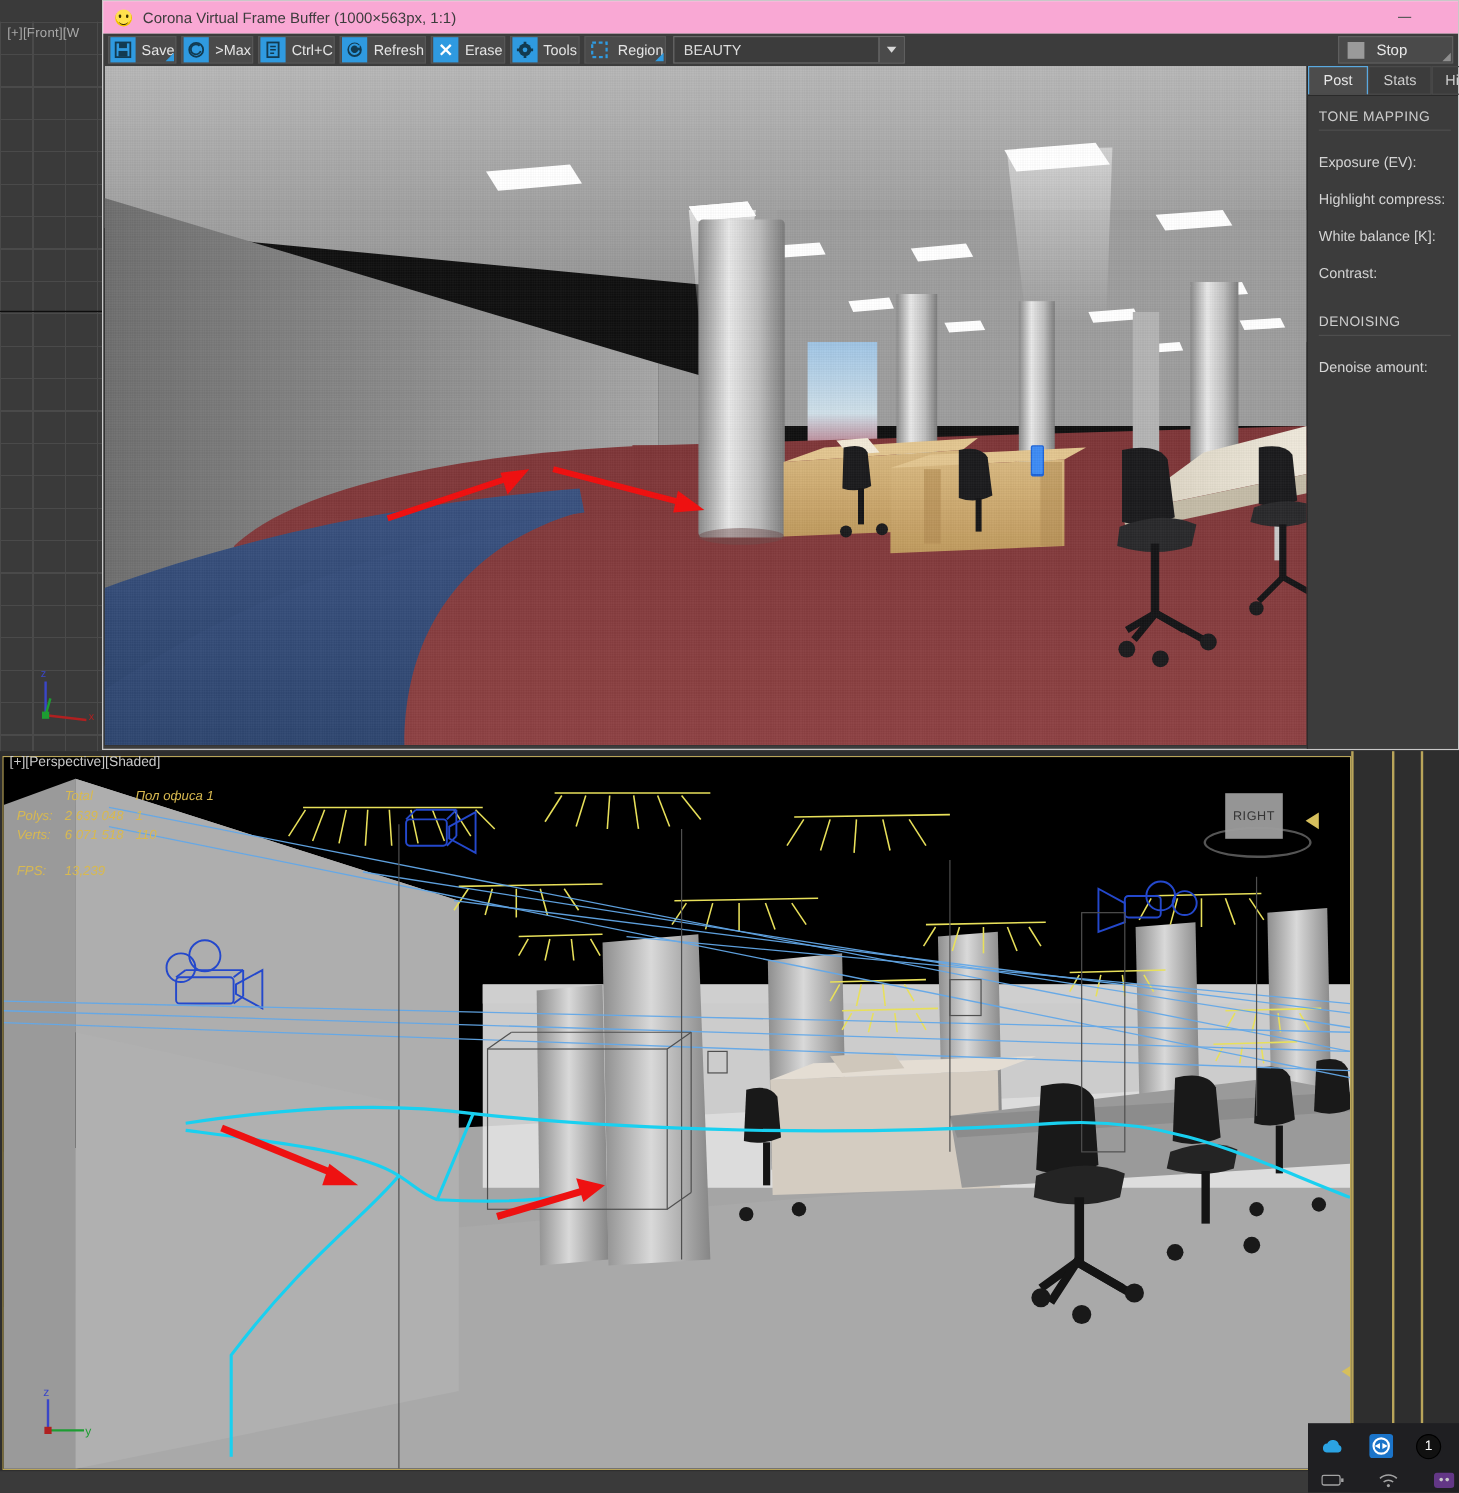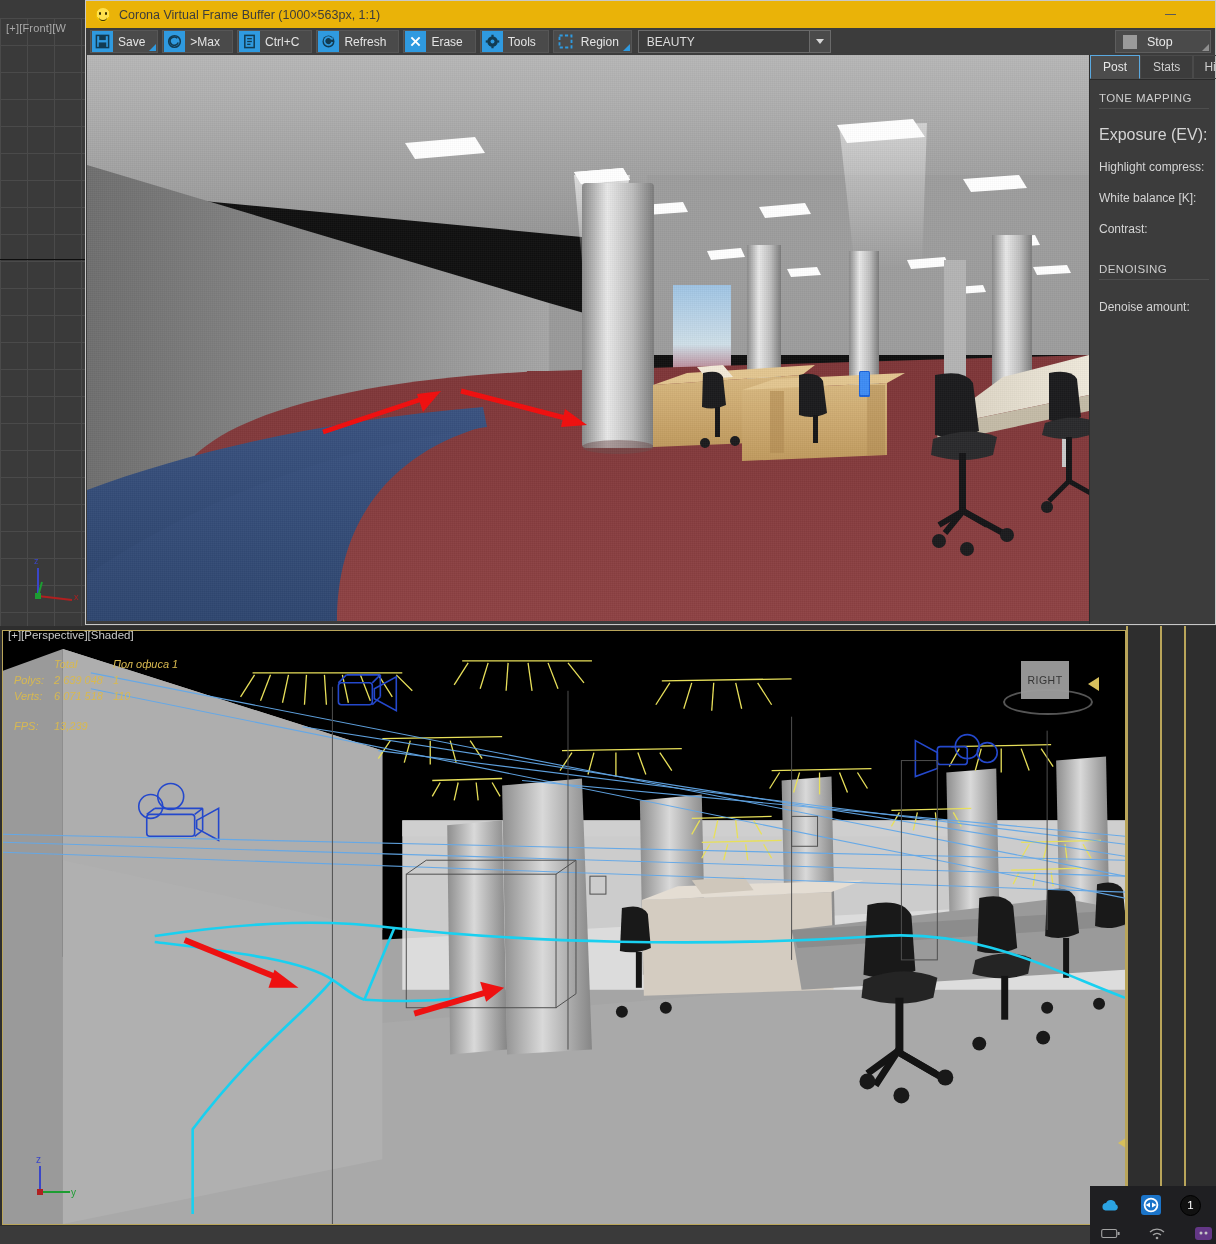--- a/index.html
+++ b/index.html
@@ -14,39 +14,39 @@
       repeating-linear-gradient(to right, #4a4a4a 0 1px, transparent 1px 27px),
       repeating-linear-gradient(to bottom, #4a4a4a 0 1px, transparent 1px 27px),
       #3a3a3a;}
   .max-front .axisline{position:absolute;left:0;width:90px;height:1px;background:#0d0d0d;top:241px;}
   .vp-label-front{position:absolute;left:6px;top:22px;color:#a9a9a9;font-size:11px;letter-spacing:.2px;white-space:nowrap;}
   .gizmo-front{position:absolute;left:24px;top:552px;width:60px;height:60px;}
 
   
   .vfb{position:absolute;left:85px;top:0;width:1131px;height:625px;background:#ffffff;
        border:1px solid #c8c8c8;box-sizing:border-box;}
-  .vfb-title{height:27px;background:#eab308;display:flex;align-items:center;position:relative;}
+  .vfb-title{height:27px;background:#f9a8d4;display:flex;align-items:center;position:relative;}
   .vfb-ico{width:14px;height:14px;margin-left:10px;border-radius:50%;
     background:radial-gradient(circle at 50% 42%, #ffe14d 0 58%, #f2c400 60% 100%);position:relative;}
   .vfb-ico::before{content:"";position:absolute;left:3px;top:4px;width:2px;height:3px;background:#3a3000;border-radius:1px;
     box-shadow:6px 0 0 #3a3000;}
   .vfb-ico::after{content:"";position:absolute;left:3px;top:8px;width:8px;height:4px;
     border-bottom:1.6px solid #3a3000;border-radius:0 0 6px 6px;}
   .vfb-titletext{margin-left:9px;font-size:12.5px;color:#3c3c3c;}
   .win-min{position:absolute;right:28px;top:0;width:34px;height:27px;display:flex;align-items:center;justify-content:center;}
   .win-min i{display:block;width:11px;height:1px;background:#5a5a5a;}
 
   
   .vfb-toolbar{height:27px;background:#3c3c3c;display:flex;align-items:center;position:relative;}
   .tb-btn{height:23px;margin-left:4px;display:flex;align-items:center;background:#4a4a4a;
           border:1px solid #565656;box-sizing:border-box;position:relative;color:#e4e4e4;font-size:12px;}
   .tb-ico{width:21px;height:21px;margin:0 5px 0 1px;display:flex;align-items:center;justify-content:center;
           background:#2f9ae0;color:#0d3c58;}
   .tb-ico svg{display:block;}
-  .tb-lab{padding-right:12px;white-space:nowrap;}
+  .tb-lab{padding-right:1px;white-space:nowrap;}
   .tb-corner::after{content:"";position:absolute;right:1px;bottom:1px;border-left:7px solid transparent;border-bottom:7px solid #2f9ae0;}
   .tb-combo{margin-left:6px;height:23px;width:193px;background:#3c3c3c;border:1px solid #6a6a6a;box-sizing:border-box;
             display:flex;align-items:center;color:#dcdcdc;font-size:12px;position:relative;}
   .tb-combo span.v{padding-left:8px;}
   .tb-combo .arrow{position:absolute;right:0;top:0;width:20px;height:21px;background:#4a4a4a;border-left:1px solid #6a6a6a;
             display:flex;align-items:center;justify-content:center;}
   .tb-combo .arrow i{border-left:4px solid transparent;border-right:4px solid transparent;border-top:5px solid #d8d8d8;}
   .stopbtn{position:absolute;right:4px;top:2px;height:23px;min-width:96px;background:#4a4a4a;border:1px solid #5e5e5e;
            box-sizing:border-box;display:flex;align-items:center;color:#e8e8e8;font-size:12.5px;}
   .stopbtn .sq{width:14px;height:14px;background:#9a9a9a;margin:0 10px 0 7px;}
@@ -393,21 +393,21 @@
           </div>
           <div style="padding:4px 10px;font-size:12px;color:#cfcfcf;border:1px solid #4a4a4a;box-sizing:border-box">
             <span>Hist</span>
           </div>
         </div>
 
         <div style="padding:12px 0 0 9px">
           <div style="color:#cdcdcd;font-size:11.5px;letter-spacing:.4px;padding-bottom:4px;border-bottom:1px solid #4e4e4e;width:110px">TONE MAPPING</div>
 
           <div style="margin-top:17px">
-            <span style="color:#d4d4d4;font-size:16px">Exposure (EV):</span>
+            <span style="color:#d4d4d4;font-size:12px">Exposure (EV):</span>
           </div>
           <div style="margin-top:13px">
             <span style="color:#d4d4d4;font-size:12px">Highlight compress:</span>
           </div>
           <div style="margin-top:13px">
             <span style="color:#d4d4d4;font-size:12px">White balance [K]:</span>
           </div>
           <div style="margin-top:13px">
             <span style="color:#d4d4d4;font-size:12px">Contrast:</span>
           </div>

